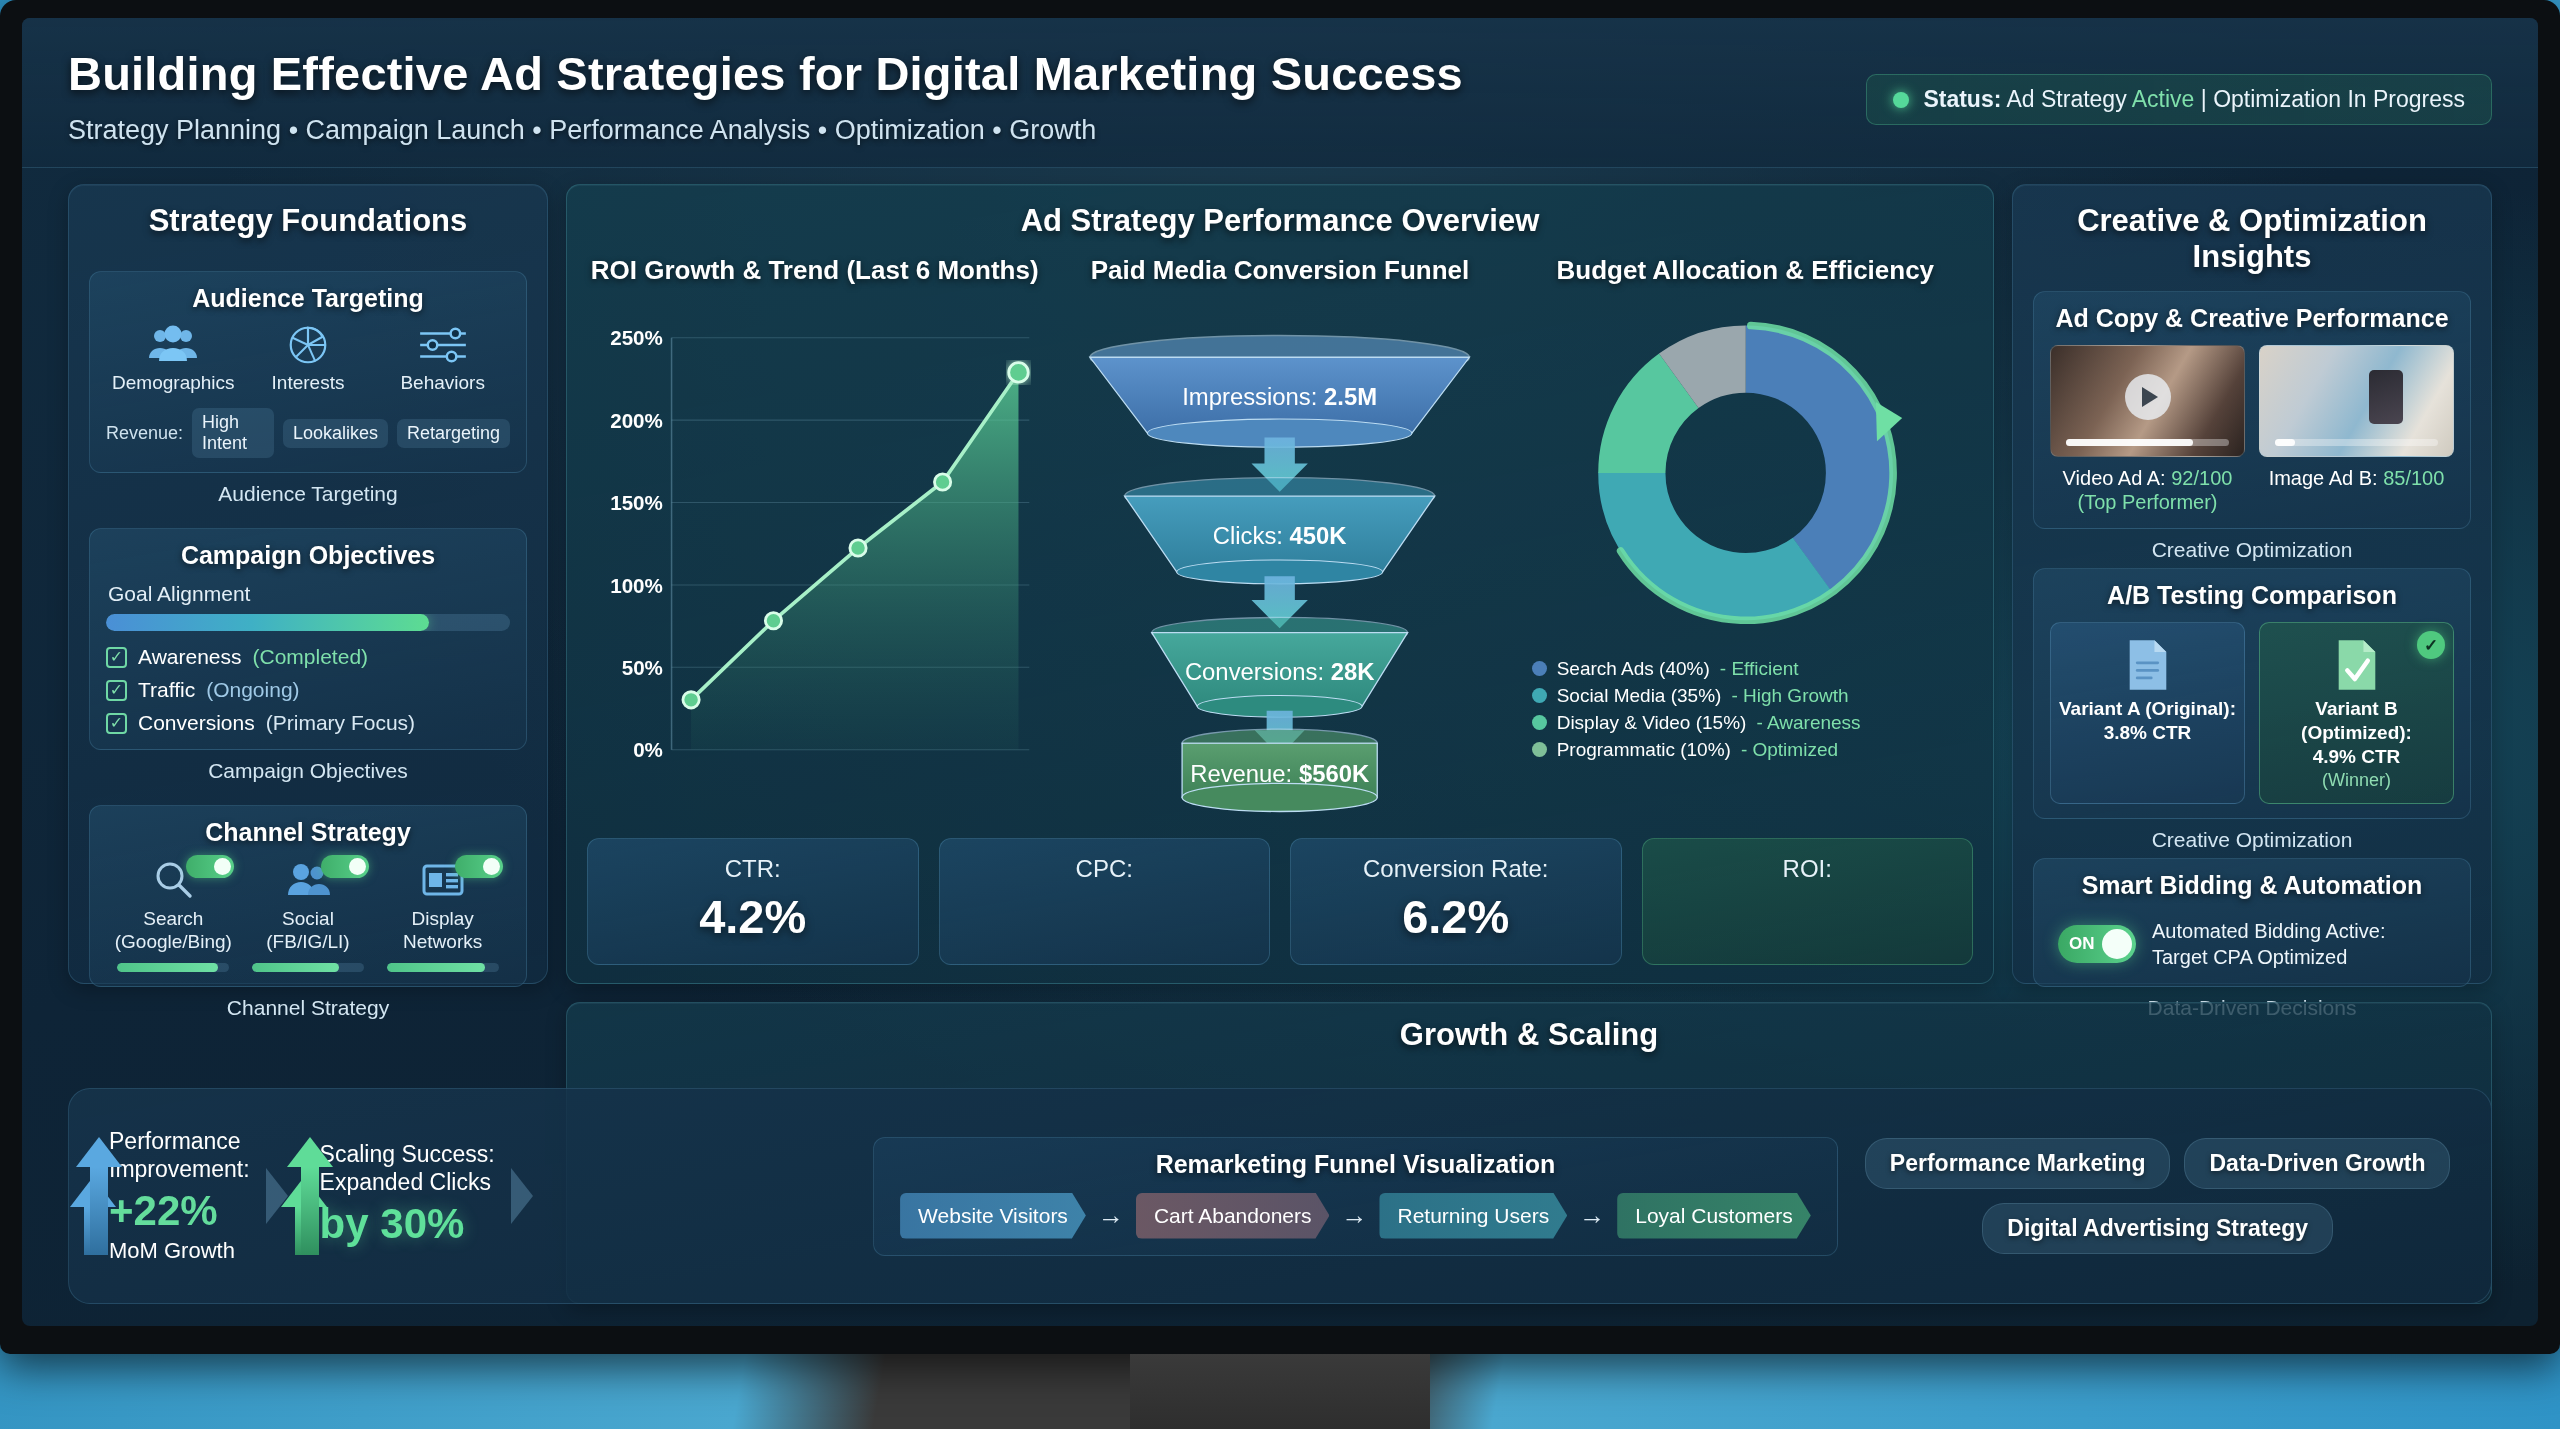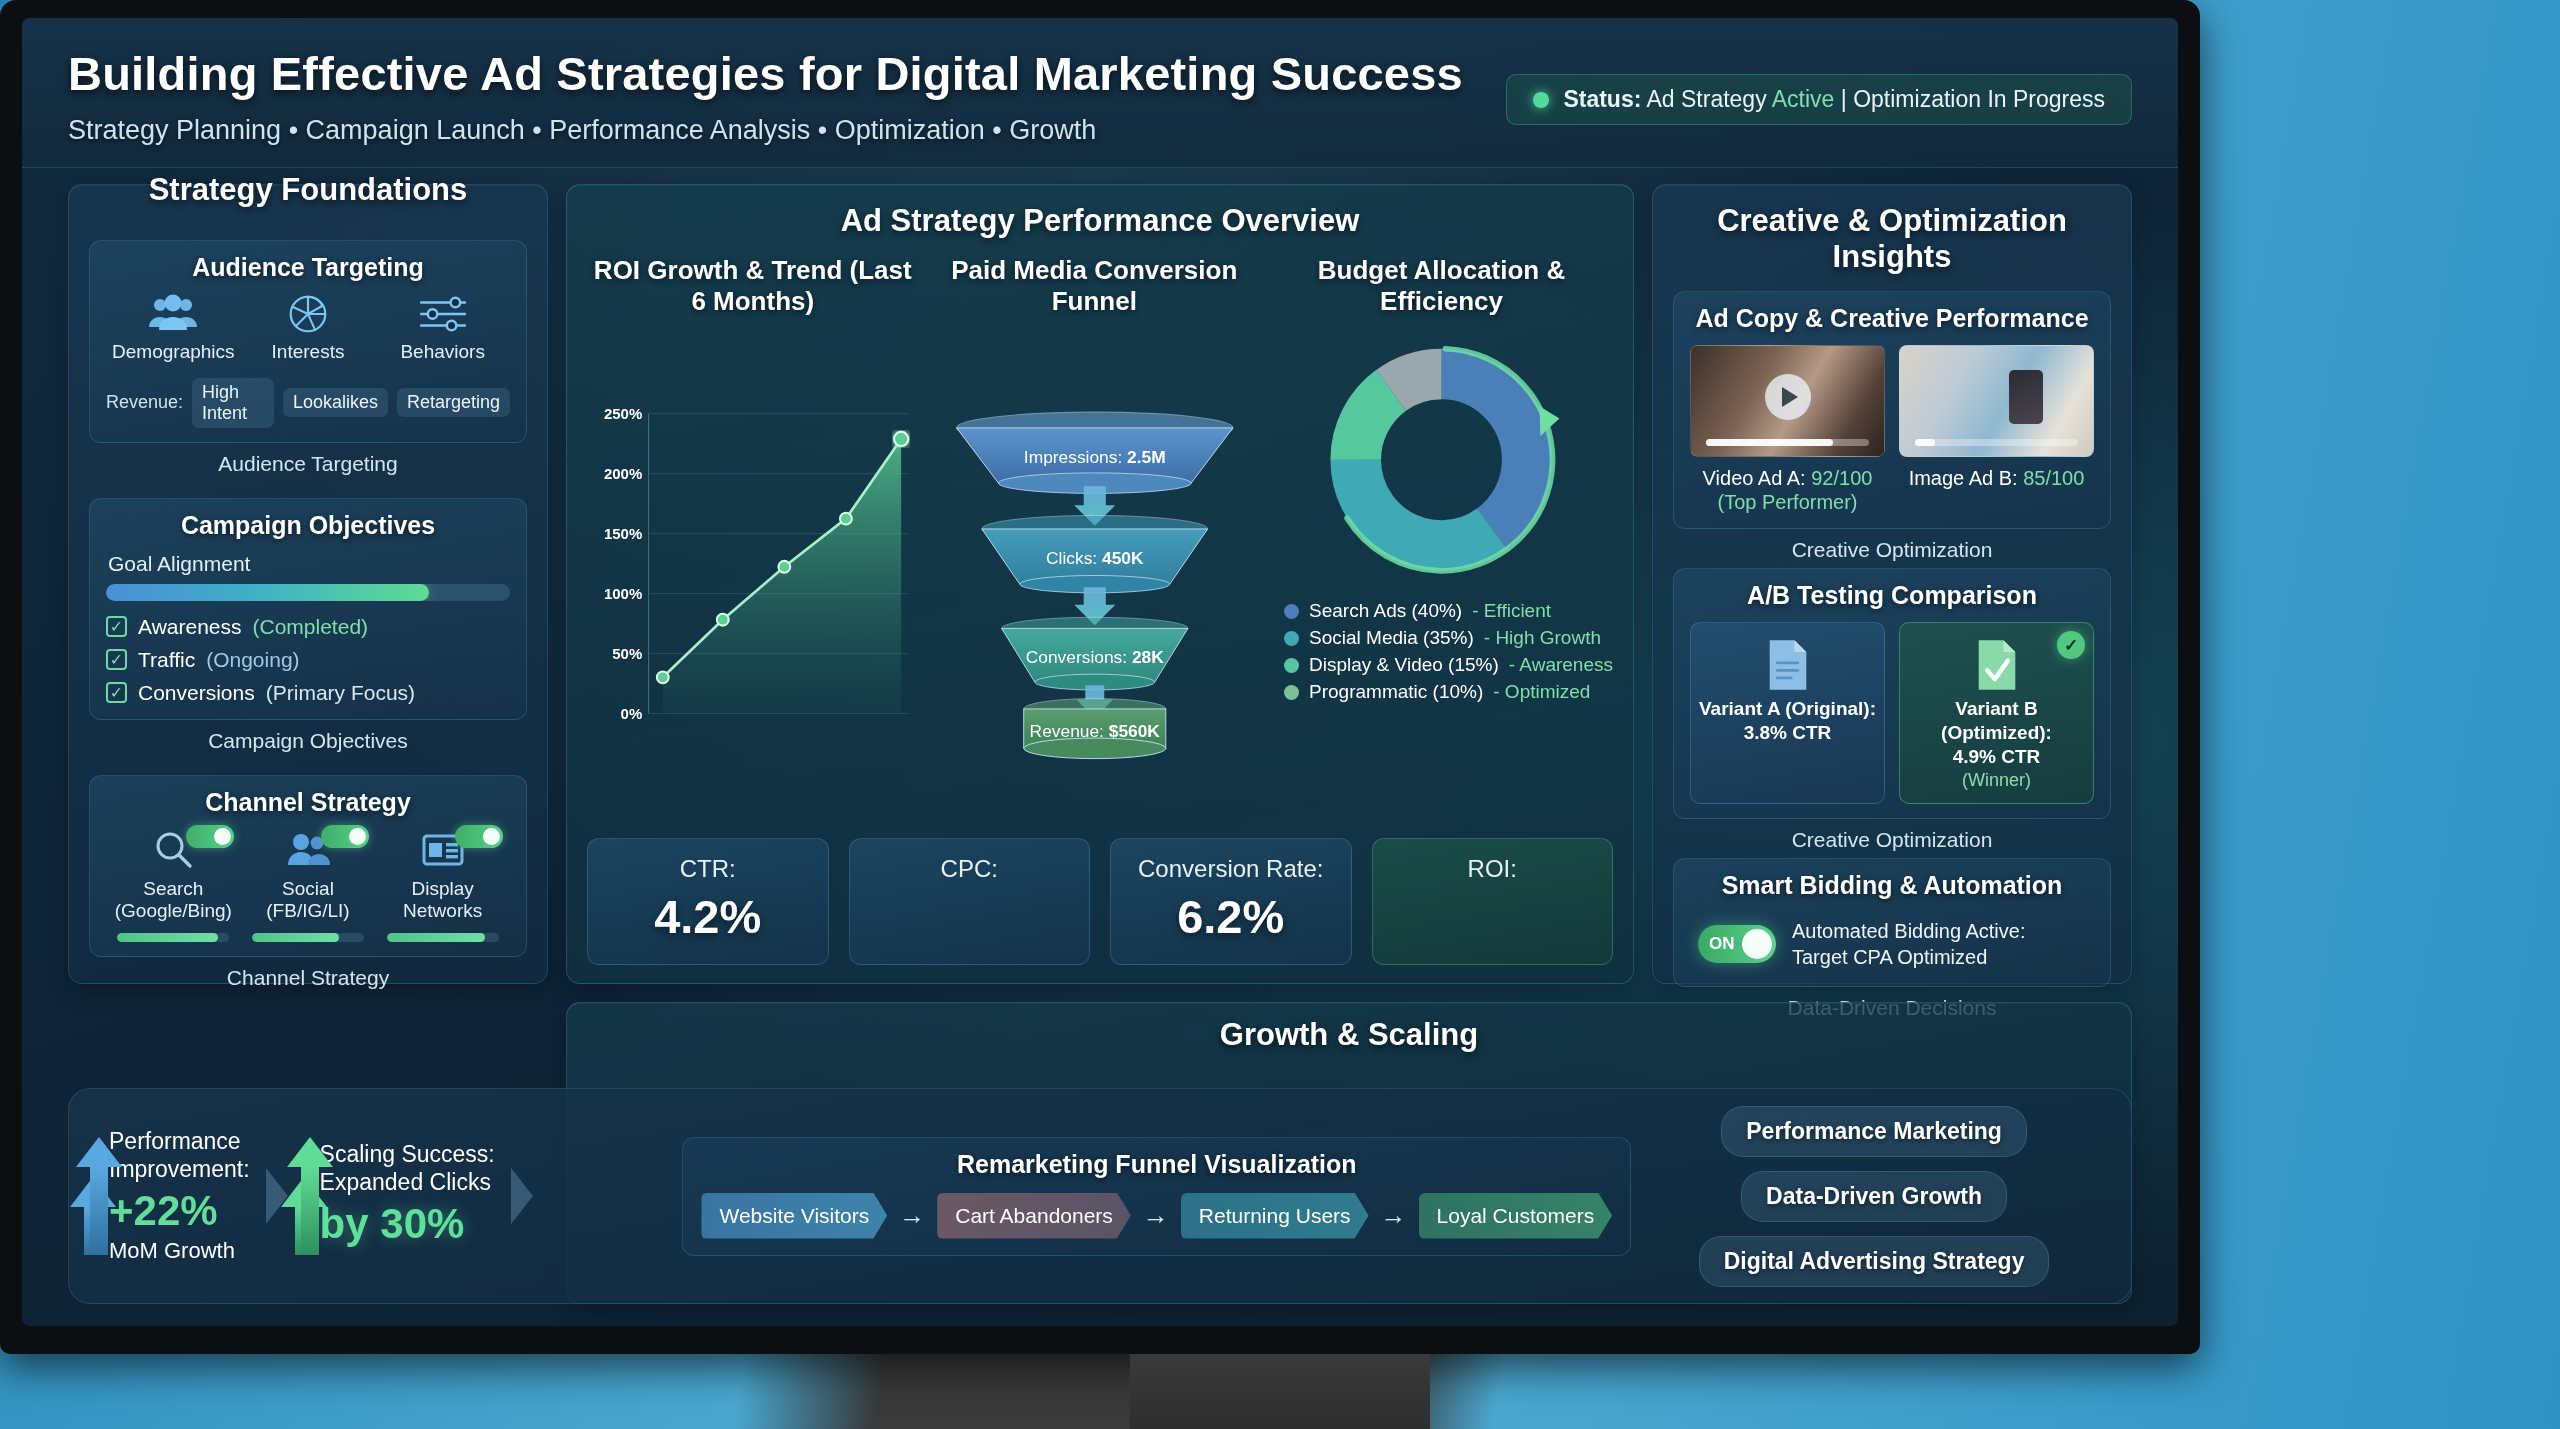--- a/index.html
+++ b/index.html
@@ -4,21 +4,21 @@
 <style>
   * { box-sizing: border-box; margin: 0; padding: 0; }
   html, body { width: 2560px; height: 1429px; overflow: hidden; }
   body {
     font-family: "Liberation Sans", sans-serif;
     background: linear-gradient(100deg, #2d8fbf 0%, #4aa7cf 35%, #3a3a3a 40%, #3a3a3a 58%, #4aa7cf 62%, #2f93c6 100%);
     color: #eaf4fb;
   }
   
   #bezel {
-    position: absolute; left: 0; top: 0; width: 2200px; height: 1354px;
+    position: absolute; left: 0; top: 0; width: 2560px; height: 1354px;
     background: #0c0f12;
     border-radius: 16px 16px 10px 10px;
     padding: 18px 22px 28px 22px;
     box-shadow: 0 14px 40px rgba(0,0,0,.6);
   }
   #screen {
     position: relative; width: 100%; height: 100%;
     border-radius: 8px; overflow: hidden;
     background:
       radial-gradient(ellipse at 50% 0%, #1b3b4e 0%, rgba(27,59,78,0) 60%),
@@ -80,21 +80,21 @@
     border-radius: 12px;
     background: linear-gradient(170deg, rgba(32,72,100,.70) 0%, rgba(22,52,76,.62) 100%);
     border: 1px solid rgba(100,170,205,.22);
     padding: 12px 16px 14px 16px;
   }
   .card-title { text-align: center; font-size: 25px; font-weight: bold; color: #fff;
                 text-shadow: 0 2px 6px rgba(0,0,0,.6); margin-bottom: 12px; }
   .card-foot { text-align: center; font-size: 21px; color: #d3e6f2; margin: 9px 0 0 0; }
 
   
-  #left { grid-column: 1; grid-row: 1; gap: 16px; justify-content: center; }
+  #left { grid-column: 1; grid-row: 1; gap: 16px; justify-content: flex-start; border-radius: 16px; }
   #left .block { margin-bottom: 6px; }
 
   .icon-row { display: flex; justify-content: space-around; align-items: flex-start; margin-top: 4px; }
   .icon-cell { display: flex; flex-direction: column; align-items: center; width: 33%; position: relative; }
   .icon-label { font-size: 19px; color: #e4f0f8; margin-top: 7px; text-align: center; line-height: 1.18; }
   .seg-row { display: flex; align-items: center; justify-content: center; gap: 9px; margin-top: 14px; font-size: 18px; }
   .seg-label { color: #cfe2ee; }
   .chip { background: rgba(120,180,215,.17); border-radius: 7px; padding: 4px 10px; color: #eaf4fb; }
 
   .goal-label { font-size: 21px; color: #e3eff7; margin: 2px 0 8px 2px; }

